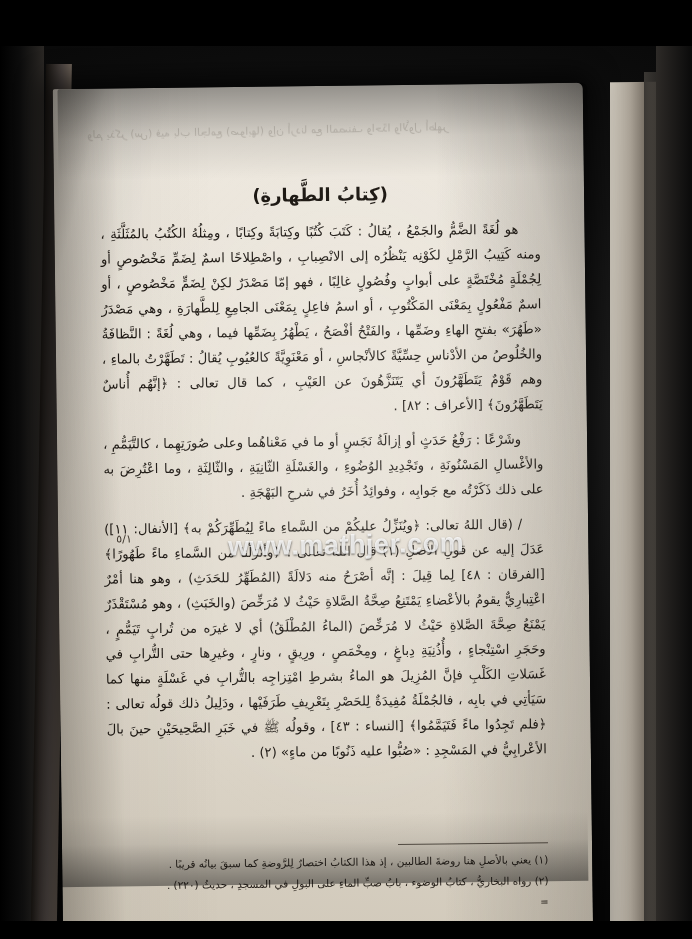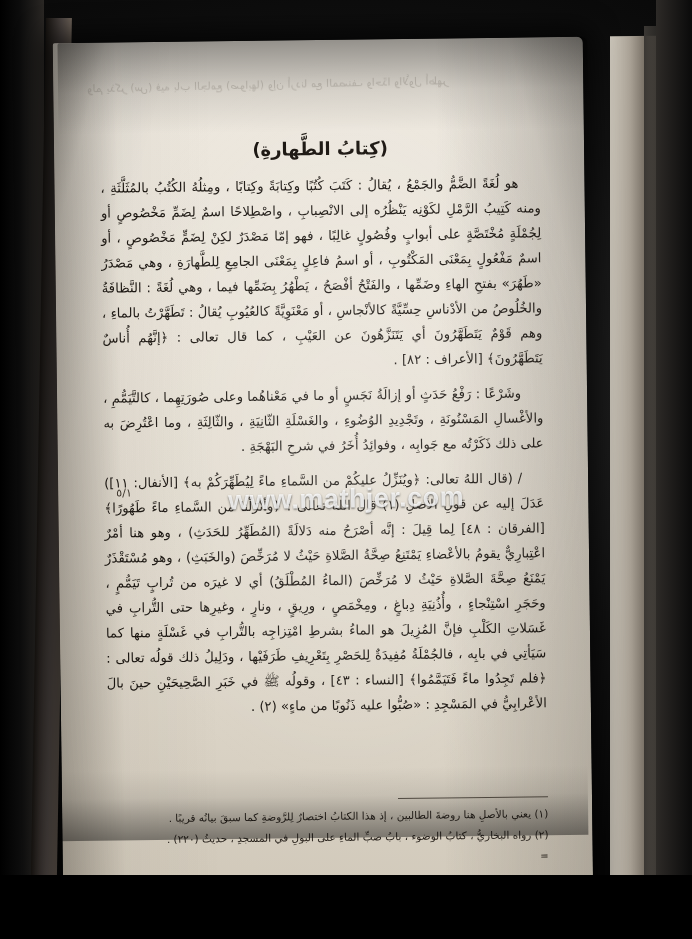--- a/index.html
+++ b/index.html
@@ -14,20 +14,21 @@
     font-family: "DejaVu Sans", sans-serif;
   }
 
   
   .photo {
     position: relative;
     width: 692px;
     height: 875px;
     background: #7f1d1d;
     overflow: hidden;
+    margin-top: 46px;
   }
 
   
   .backdrop {
     position: absolute;
     inset: 0;
     background:
       radial-gradient(ellipse 700px 500px at 50% 45%, #2b2b2b 0%, #121212 60%, #070707 100%);
   }
 

